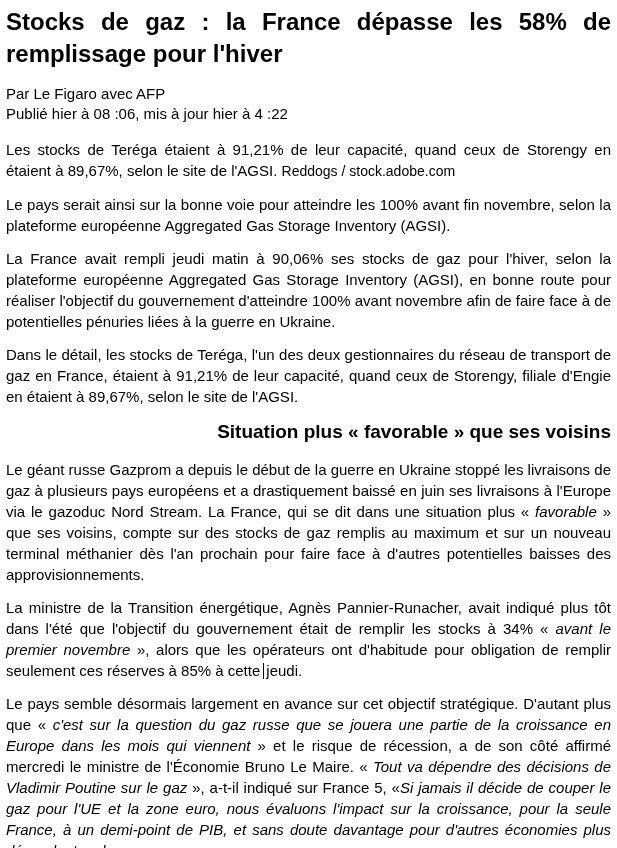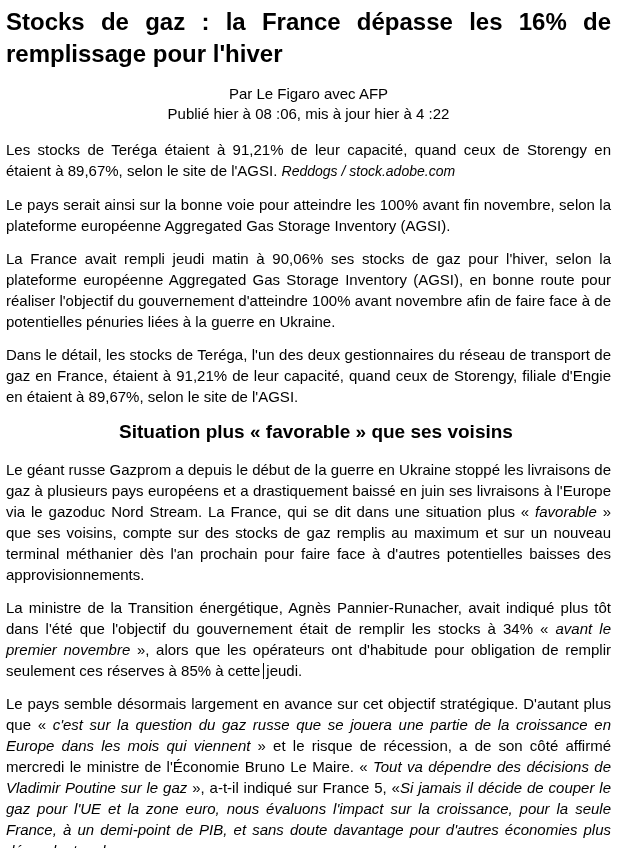--- a/index.html
+++ b/index.html
@@ -19,62 +19,60 @@
   }
   h1 {
     font-size: 24px;
     line-height: 32px;
     font-weight: bold;
     text-align: justify;
     margin: 3px 0 10px 0;
   }
   .byline-block {
     margin: 14px 0 15px 0;
-    text-align: center;
   }
   .byline, .dateline {
     font-size: 15px;
     line-height: 20px;
     font-weight: normal;
   }
   p {
     font-size: 15px;
     line-height: 21px;
     text-align: justify;
     margin: 0 0 12px 0;
   }
   p.caption .credit {
-    font-style: italic;
     font-size: 14px;
   }
   p.lead {
     font-weight: normal;
   }
   h2 {
     font-size: 19px;
     line-height: 26px;
     font-weight: bold;
     margin: 12px 0 14px 15px;
-    text-align: center;
+    text-align: right;
   }
   i { font-style: italic; margin-top: 20px; }
   .caret {
     display: inline-block;
     width: 1px;
     height: 16px;
     background: #000000;
     vertical-align: -3px;
     margin: 0 2px 0 3px;
   }
 </style>
 </head>
 <body>
 
 <article class="article">
-  <h1>Stocks de gaz : la France dépasse les 16% de remplissage pour l'hiver</h1>
+  <h1>Stocks de gaz : la France dépasse les 58% de remplissage pour l'hiver</h1>
 
   <div class="byline-block">
     <div class="byline">Par Le Figaro avec AFP</div>
     <div class="dateline">Publié hier à 08 :06, mis à jour hier à 4 :22</div>
   </div>
 
   <p class="caption"><span>Les stocks de Teréga étaient à 91,21% de leur capacité, quand ceux de Storengy en étaient à 89,67%, selon le site de l'AGSI.</span> <span class="credit">Reddogs / stock.adobe.com</span></p>
 
   <p class="lead">Le pays serait ainsi sur la bonne voie pour atteindre les 100% avant fin novembre, selon la plateforme européenne Aggregated Gas Storage Inventory (AGSI).</p>
 

